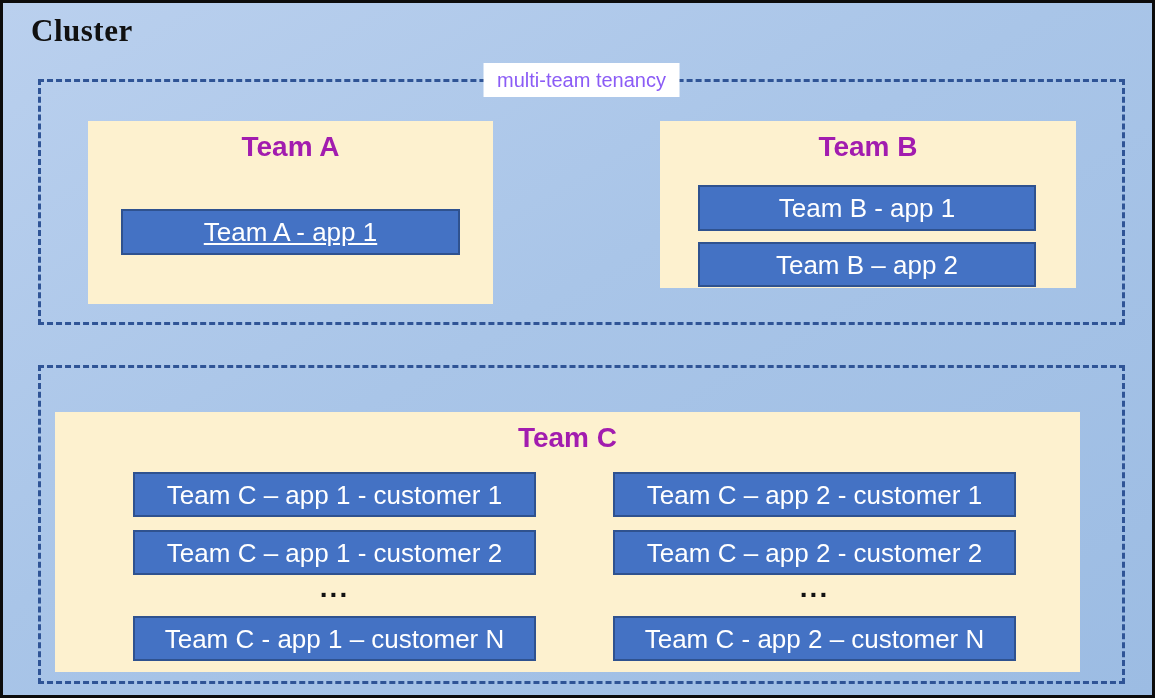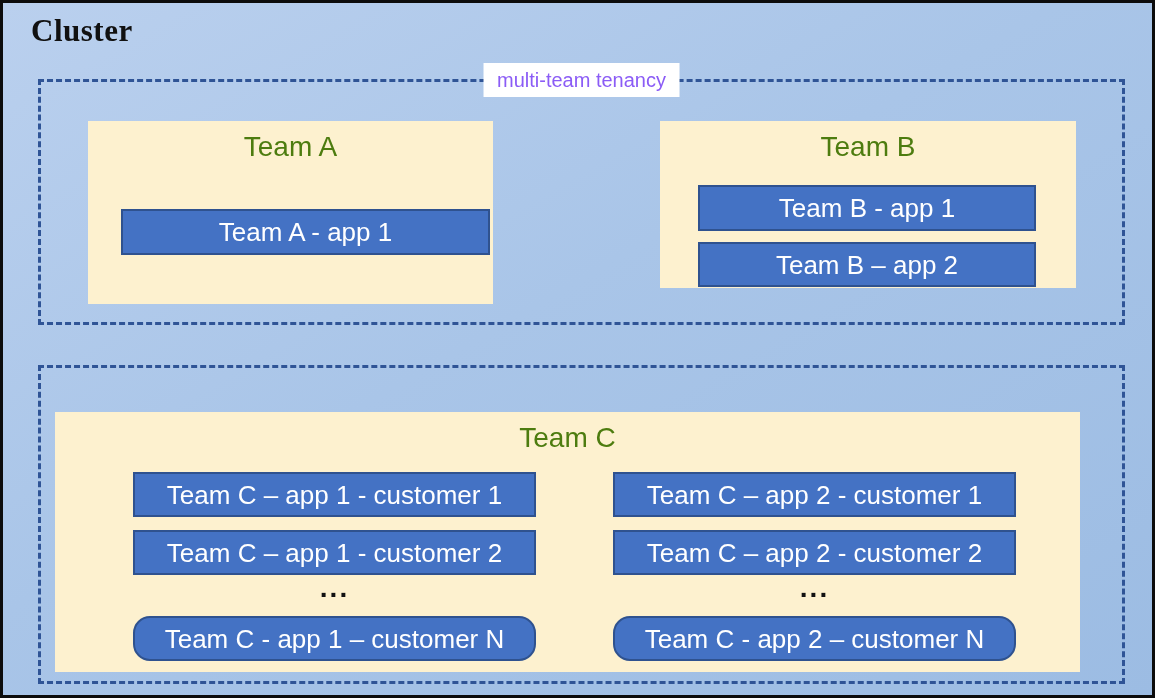--- a/index.html
+++ b/index.html
@@ -54,47 +54,47 @@
   .panel-team-b { left: 619px; top: 39px; width: 416px;  height: 167px; }
   .panel-team-c { left: 14px;  top: 44px; width: 1025px; height: 260px; }
 
   .team-title {
     position: absolute;
     top: 10px;
     left: 0;
     right: 0;
     text-align: center;
     font-size: 28px;
-    font-weight: normal;
-    color: #4d7c0f;
+    font-weight: bold;
+    color: #a21caf;
   }
 
   .app-box {
     position: absolute;
     background: #4472c4;
     border: 2px solid #2f528f;
     color: #ffffff;
     font-size: 26px;
     display: flex;
     align-items: center;
     justify-content: center;
     white-space: nowrap;
     line-height: 1;
   }
 
-  .app-a1 { left: 33px; top: 88px;  width: 369px; height: 46px; }
+  .app-a1 { left: 33px; top: 88px;  width: 339px; height: 46px; text-decoration: underline; }
   .app-b1 { left: 38px; top: 64px;  width: 338px; height: 46px; }
   .app-b2 { left: 38px; top: 121px; width: 338px; height: 45px; }
 
   .c-col-1 { left: 78px; }
   .c-col-2 { left: 558px; }
   .c-row   { width: 403px; height: 45px; }
   .c-row-1 { top: 60px; }
   .c-row-2 { top: 118px; }
-  .c-row-n { top: 204px; border-radius: 17px; }
+  .c-row-n { top: 204px; }
 
   .ellipsis {
     position: absolute;
     top: 161px;
     width: 403px;
     height: 40px;
     text-align: center;
     font-size: 28px;
     font-weight: bold;
     color: #111111;

